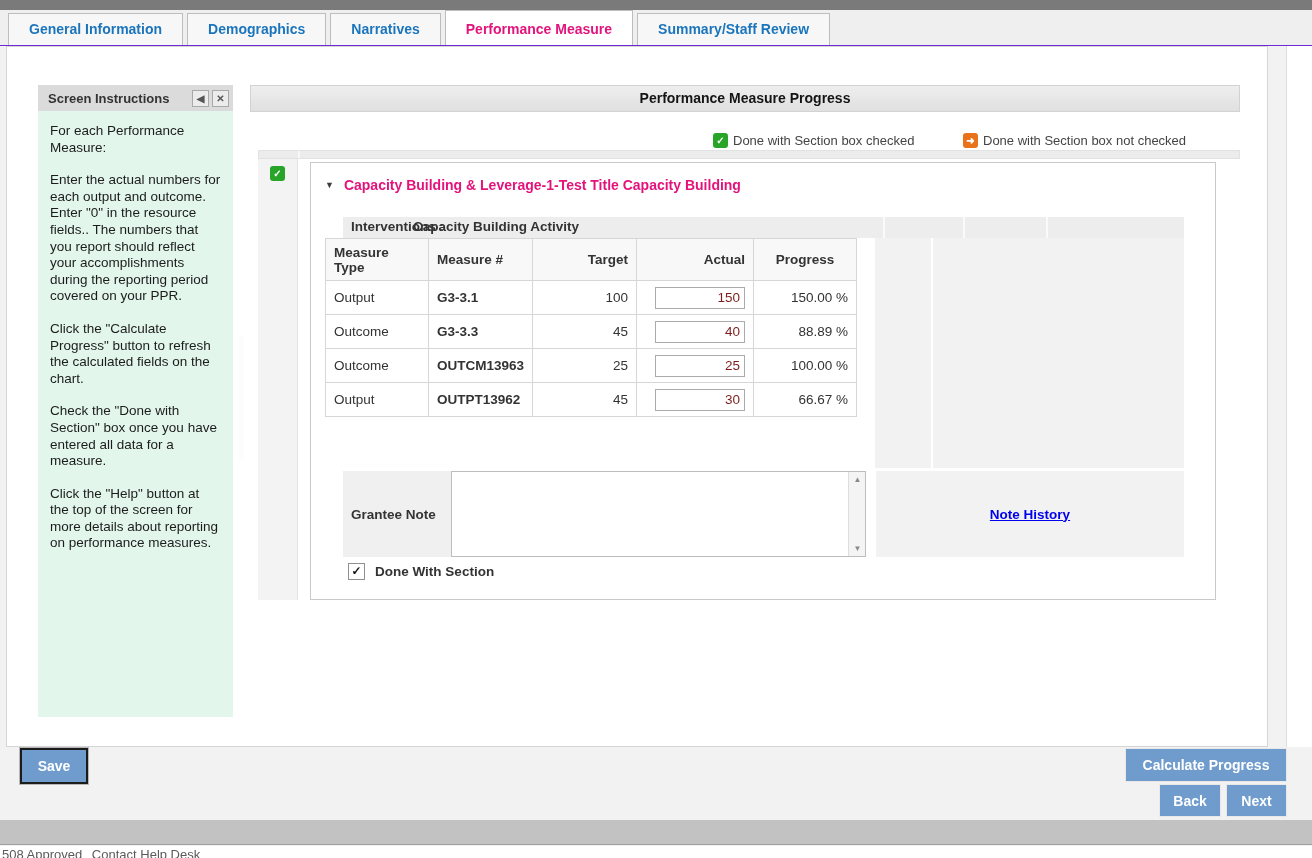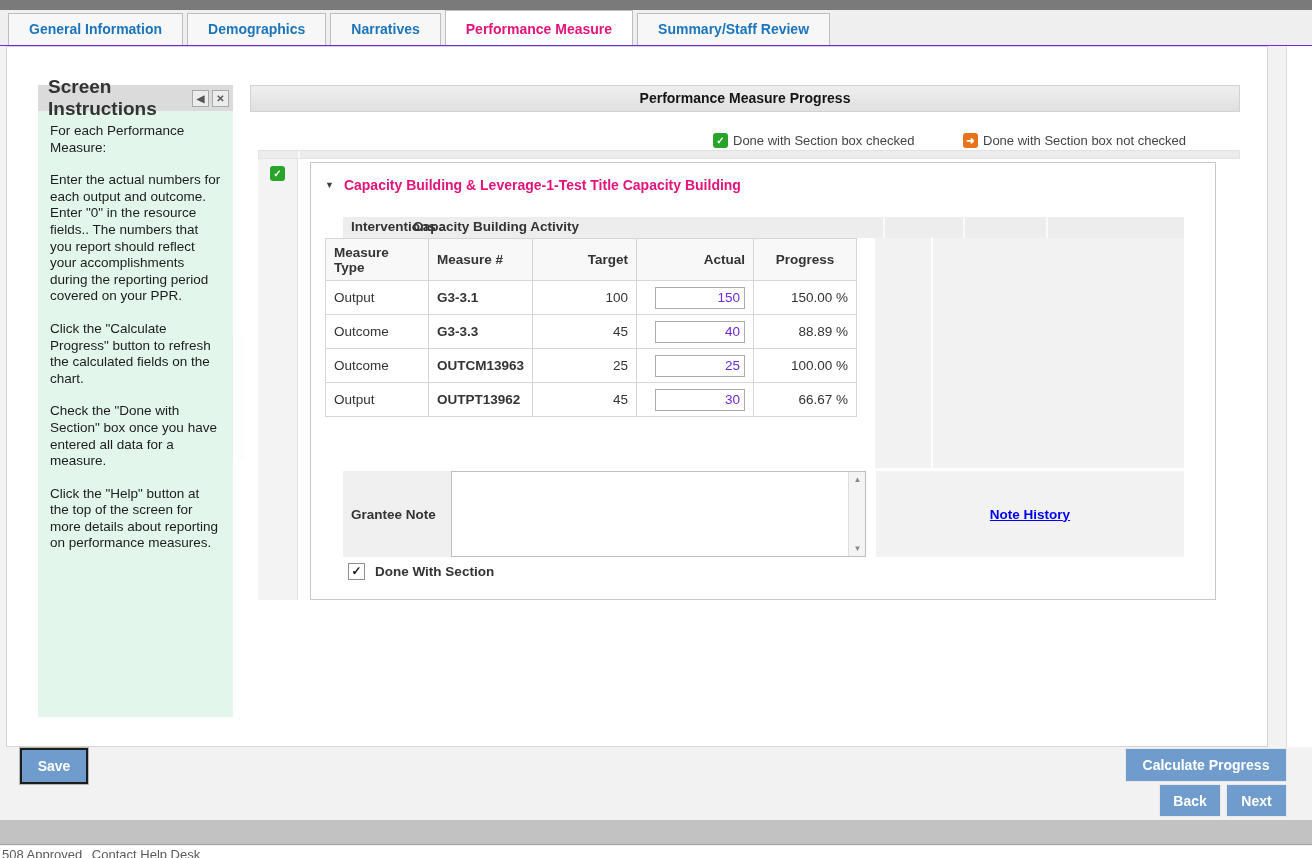--- a/index.html
+++ b/index.html
@@ -25,21 +25,21 @@
   }
   .tab.active { background:#ffffff; color:#e4137c; padding-top:10px; z-index:3; }
 
   
   .main-panel { left:6px; top:46px; width:1262px; height:701px; background:#ffffff; border:1px solid #d5d5d5; }
   .right-gutter { left:1286px; top:46px; width:26px; height:701px; background:#ffffff; border-left:1px solid #dcdcdc; }
 
   
   .sidebar { left:38px; top:85px; width:195px; height:632px; background:#e2f6ec; }
   .sidebar-header { display:flex; align-items:center; background:#dbdbdb; height:26px; padding:0 4px 0 10px; }
-  .sidebar-title { flex:1; font-size:19px; font-weight:bold; color:#333; }
+  .sidebar-title { flex:1; font-size:13px; font-weight:bold; color:#333; }
   .sb-btn {
     width:17px; height:17px; margin-left:3px; background:#ececec; border:1px solid #a9a9a9;
     font-size:10px; line-height:15px; text-align:center; color:#555; cursor:pointer; font-weight:bold;
   }
   .sidebar-body { padding:12px 12px 0 12px; }
   .sidebar-body p { margin:0 0 16px 0; font-size:13.5px; line-height:1.23; color:#1c1c1c; }
   .drag-handle { left:239px; top:335px; width:5px; height:125px; background:#fcfcfc; border-radius:3px; }
 
   
   .content-header {
@@ -74,21 +74,21 @@
   table.measures th, table.measures td { border:1px solid #d6d6d6; padding:0 8px; }
   table.measures thead th { background:#f8f8f8; font-weight:bold; height:42px; text-align:left; }
   table.measures thead th.r { text-align:right; }
   table.measures thead th.c { text-align:center; }
   table.measures tbody td { height:34px; background:#fff; }
   td.bold { font-weight:bold; }
   td.r { text-align:right; }
   .w1{width:103px;} .w2{width:101px;} .w3{width:104px;} .w4{width:117px;} .w5{width:103px;}
   .num-input {
     width:90px; height:22px; border:1px solid #ababab; font-family:"Liberation Sans",sans-serif;
-    font-size:13.5px; text-align:right; padding:0 4px; color:#6d28d9;
+    font-size:13.5px; text-align:right; padding:0 4px; color:#7f1d1d;
   }
   td.amount-cell { height:52px; }
   .dollar { text-align:right; padding-right:8px; font-size:13.5px; color:#333; }
 
   .side-panel { position:absolute; background:#f2f2f2; }
 
   
   .gn-label { position:absolute; left:32px; top:308px; width:108px; height:86px; background:#f0f0f0;
     display:flex; align-items:center; padding-left:8px; font-size:13.5px; font-weight:bold; color:#333; }
   .gn-areawrap { position:absolute; left:140px; top:308px; width:415px; height:86px; border:1px solid #bdbdbd; background:#fff; }

